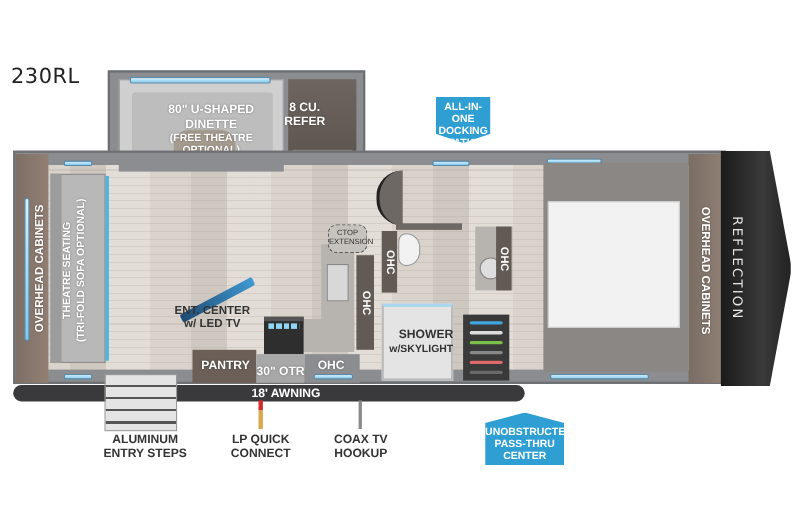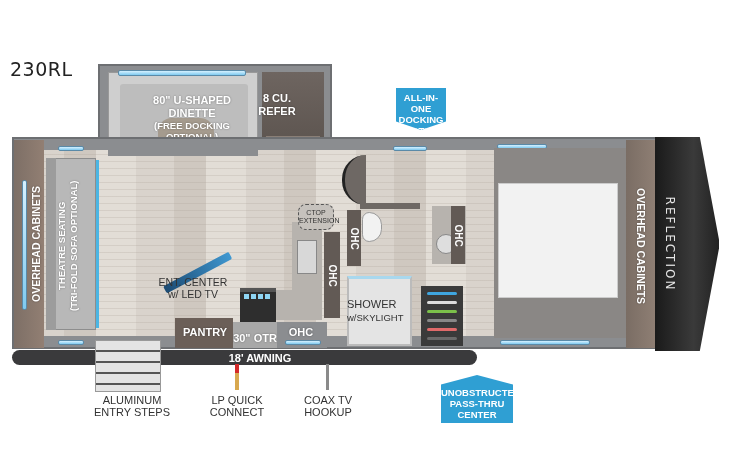--- a/index.html
+++ b/index.html
@@ -60,21 +60,21 @@
   .bed { left: 498px; top: 183px; width: 120px; height: 115px; background: #f2f2f2; border: 1px solid #ccc; }
   .front-cab { left: 626px; top: 140px; width: 30px; height: 208px; background: linear-gradient(90deg,#7a6d64,#8f7f74); }
   .cap { left: 655px; top: 137px; width: 64px; height: 214px; background: linear-gradient(90deg,#1a1a1a,#3a3a3a 60%,#222); clip-path: polygon(0 0, 70% 0, 100% 48%, 100% 52%, 70% 100%, 0 100%); }
   .cap-text { left: 670px; top: 244px; transform: translate(-50%,-50%) rotate(90deg); color: #e6e6e6; font-size: 12px; letter-spacing: 2px; font-family: "DejaVu Sans", sans-serif; white-space: nowrap; }
 
   
   .awning { left: 12px; top: 350px; width: 465px; height: 15px; background: #3a3a3c; border-radius: 8px; }
   .steps { left: 95px; top: 340px; width: 66px; height: 52px; background: repeating-linear-gradient(180deg,#e4e4e4 0 9px,#555 9px 11px); border: 1px solid #999; }
   .lp-line { left: 235px; top: 364px; width: 4px; height: 26px; background: linear-gradient(180deg,#d42a2a 0 35%, #d8a84f 35%); }
   .coax-line { left: 326px; top: 364px; width: 3px; height: 26px; background: #8a8a8a; }
-  .callout { color: #333; font-weight: normal; text-align: center; font-size: 11px; line-height: 12px; }
+  .callout { color: #333; font-weight: bold; text-align: center; font-size: 11px; line-height: 12px; }
 
   .badge { background: #2f9fd3; color: #fff; font-weight: bold; font-size: 9.5px; line-height: 11px; text-align: center; }
   .badge-down { left: 396px; top: 88px; width: 50px; height: 42px; clip-path: polygon(0 0,100% 0,100% 80%,50% 100%,0 80%); padding-top: 4px; }
   .badge-up { left: 441px; top: 375px; width: 72px; height: 48px; clip-path: polygon(0 20%,50% 0,100% 20%,100% 100%,0 100%); padding-top: 12px; }
 
   .vert { writing-mode: vertical-rl; }
   .vert-l { writing-mode: vertical-rl; transform: rotate(180deg); }
 </style>
 </head>
 <body>
@@ -82,21 +82,21 @@
 <div class="abs model">230RL</div>
 
 <div class="abs slide"></div>
 <div class="abs dinette-area"></div>
 <div class="abs led" style="left:118px;top:70px;width:128px;height:6px;"></div>
 <div class="abs dinette-seat"></div>
 <div class="abs dinette-table"></div>
 <div class="abs label-w" style="left:140px;top:94px;width:104px;">
   <div>80" U-SHAPED</div>
   <div>DINETTE</div>
-  <div class="label-s">(FREE DOCKING</div>
+  <div class="label-s">(FREE THEATRE</div>
   <div class="label-s">OPTIONAL)</div>
 </div>
 <div class="abs refer"></div>
 <div class="abs refer-door"></div>
 <div class="abs label-w" style="left:248px;top:92px;width:58px;">
   <div>8 CU.</div>
   <div>REFER</div>
 </div>
 
 <div class="abs shell"></div>
@@ -126,21 +126,21 @@
 <div class="abs ctop-ext">
   <span>CTOP</span>
   <span style="margin-top:0">EXTENSION</span>
 </div>
 <div class="abs ohc-v" style="left:324px;top:232px;width:16px;height:86px;">
     <span>OHC</span>
   </div>
 <div class="abs stove"></div>
 <div class="abs stove-burners"></div>
 <div class="abs tv"></div>
-<div class="abs" style="left:150px;top:276px;width:86px;font-size:10.5px;line-height:12px;color:#333;font-weight:normal;text-align:center;">
+<div class="abs" style="left:150px;top:276px;width:86px;font-size:10.5px;line-height:12px;color:#333;font-weight:bold;text-align:center;">
   <div>ENT. CENTER</div>
   <div>w/ LED TV</div>
 </div>
 <div class="abs pantry"></div>
 <div class="abs label-w" style="left:180px;top:326px;width:50px;">PANTRY</div>
 <div class="abs otr"></div>
 <div class="abs label-w" style="left:233px;top:332px;width:44px;">30" OTR</div>
 <div class="abs ohc-h"></div>
 <div class="abs label-w" style="left:277px;top:326px;width:48px;">OHC</div>
 <div class="abs led" style="left:285px;top:340px;width:36px;height:5px;"></div>
@@ -150,21 +150,21 @@
 <div class="abs ohc-v" style="left:347px;top:210px;width:14px;height:56px;">
     <span>OHC</span>
   </div>
 <div class="abs toilet"></div>
 <div class="abs vanity"></div>
 <div class="abs bsink"></div>
 <div class="abs ohc-v" style="left:451px;top:206px;width:14px;height:58px;">
     <span>OHC</span>
   </div>
 <div class="abs shower"></div>
-<div class="abs" style="left:347px;top:298px;width:65px;font-size:11px;line-height:13px;color:#333;font-weight:normal;text-align:left;">
+<div class="abs" style="left:347px;top:298px;width:65px;font-size:11px;line-height:13px;color:#333;font-weight:bold;text-align:right;">
   <div>SHOWER</div>
   <div style="font-size:9.5px;">w/SKYLIGHT</div>
 </div>
 <div class="abs closet">
   <div class="hanger" style="top:6px;background:#3fa6e0;"></div>
   <div class="hanger" style="top:15px;background:#dddddd;"></div>
   <div class="hanger" style="top:24px;background:#7bc04a;"></div>
   <div class="hanger" style="top:33px;background:#888888;"></div>
   <div class="hanger" style="top:42px;background:#e06a6a;"></div>
   <div class="hanger" style="top:51px;background:#6a6a6a;"></div>

